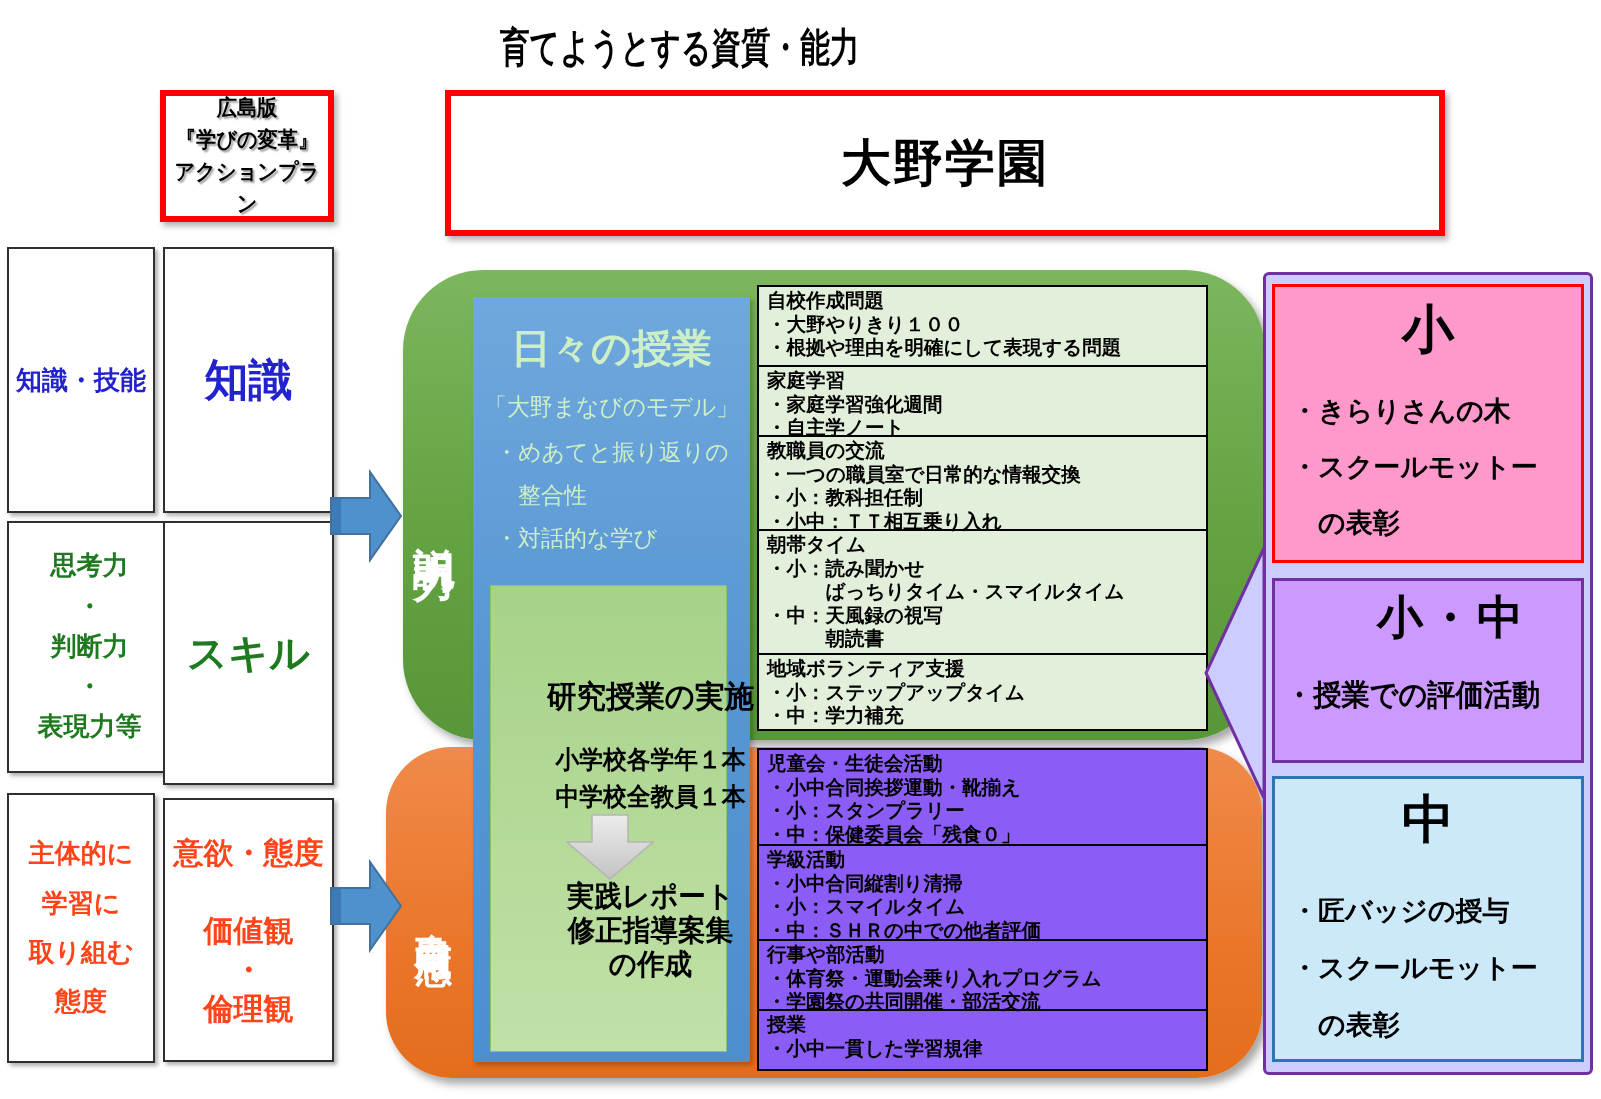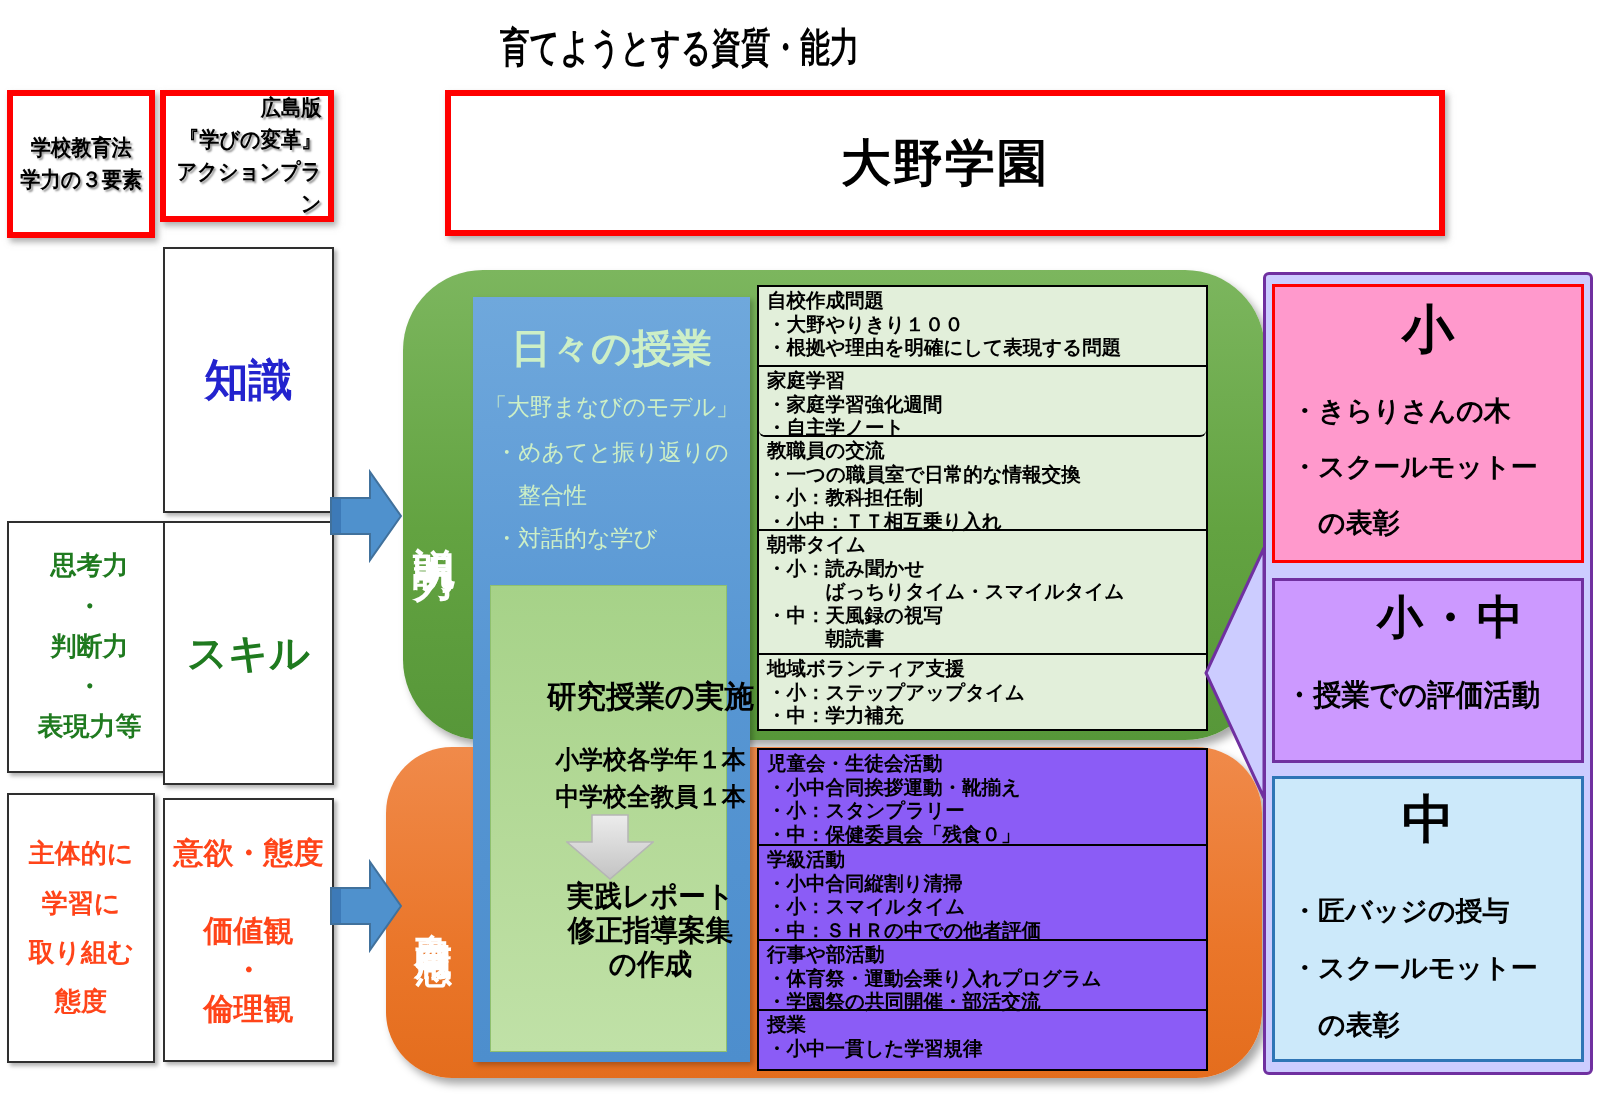--- a/index.html
+++ b/index.html
@@ -9,21 +9,21 @@
   .ml{white-space:pre-line;}
   .flexc{display:flex;align-items:center;justify-content:center;text-align:center;}
 
   
   .main-title{left:500px;top:20px;font-size:40px;font-weight:bold;letter-spacing:0px;
               transform:scaleX(.74);transform-origin:left top;white-space:nowrap;}
 
   
   .red-frame{border:6px solid #FF0000;background:#fff;box-shadow:3px 4px 6px rgba(110,110,110,.55);}
   .hdr1{left:7px;top:90px;width:148px;height:148px;}
-  .hdr2{left:160px;top:90px;width:174px;height:132px;text-align:right;}
+  .hdr2{left:160px;top:90px;width:174px;height:132px;}
   .hdr-label{font-weight:bold;font-size:22px;line-height:1.45;text-shadow:2px 2px 2px #9a9a9a;
              transform:scaleX(.92);}
   .school-frame{left:445px;top:90px;width:1000px;height:146px;}
   .school-name{font-family:Liberation Serif, serif;font-size:50px;font-weight:600;letter-spacing:2px;}
 
   
   .plain-box{border:2px solid #2f2f2f;background:#fff;box-shadow:3px 3px 4px rgba(0,0,0,.3);
              font-family:"Liberation Serif","DejaVu Serif",serif;font-weight:600;}
   .a1{left:7px;top:247px;width:148px;height:266px;font-size:26px;color:#2323CE;}
   .a2{left:7px;top:521px;width:165px;height:252px;font-size:26px;color:#1F7A1F;line-height:1.55;}
@@ -61,21 +61,21 @@
   .research-outcome{top:293px;width:100%;text-align:center;font-size:29px;font-weight:bold;line-height:34px;transform:scaleX(.95);}
   .gray-arrow{top:228px;left:75px;}
 
   
   .dtable{border:2px solid #000;z-index:2;}
   .green-tbl{left:757px;top:285px;width:451px;background:#E2EFDA;}
   .orange-tbl{left:757px;top:748px;width:451px;background:#8b5cf6;}
   .trow{box-sizing:border-box;border-bottom:2px solid #000;font-size:19.5px;font-weight:bold;
         line-height:23.5px;padding:2px 20px 0 8px;white-space:pre-line;transform-origin:left top;}
   .trow:last-child{border-bottom:none;}
-  .g1{height:80px;} .g2{height:70px;border-radius:6px;} .g3{height:94px;} .g4{height:124px;} .g5{height:74px;}
+  .g1{height:80px;} .g2{height:70px;} .g3{height:94px;} .g4{height:124px;} .g5{height:74px;}
   .o1{height:96px;} .o2{height:95px;} .o3{height:70px;} .o4{height:58px;}
 
   
   .lavender-frame{left:1263px;top:272px;width:330px;height:803px;background:#CCCCFF;
                   border:3px solid #7030A0;border-radius:6px;z-index:4;}
   .arrow-tri{left:1200px;top:545px;z-index:4;}
   .rp-box{z-index:5;}
   .pink-box{left:1272px;top:284px;width:312px;height:279px;background:#FF99CC;border:3px solid #FF0000;}
   .purple-box{left:1272px;top:578px;width:312px;height:185px;background:#CC99FF;border:3px solid #7030A0;padding-left:24px;}
   .lblue-box{left:1272px;top:776px;width:312px;height:286px;background:#CCE9FA;border:3px solid #2E75B6;}
@@ -90,34 +90,33 @@
 
   .blue-arrow{z-index:2;}
 </style>
 </head>
 <body>
 
 <div id="canvas">
 
   <div class="abs main-title">育てようとする資質・能力</div>
 
-  <div class="abs red-frame hdr1 flexc">
-    <div class="hdr-label ml">学校教育法
-学力の３要素</div>
-  </div>
   <div class="abs red-frame hdr2 flexc">
     <div class="hdr-label ml">広島版
 『学びの変革』
 アクションプラン</div>
   </div>
 
   <div class="abs red-frame school-frame flexc">
     <div class="school-name">大野学園</div>
   </div>
 
+  <div class="abs plain-box a1 flexc">
+    <div class="ml">知識・技能</div>
+  </div>
   <div class="abs plain-box a2 flexc">
     <div class="ml">思考力
 ・
 判断力
 ・
 表現力等</div>
   </div>
   <div class="abs plain-box a3 flexc">
     <div class="ml">主体的に
 学習に

